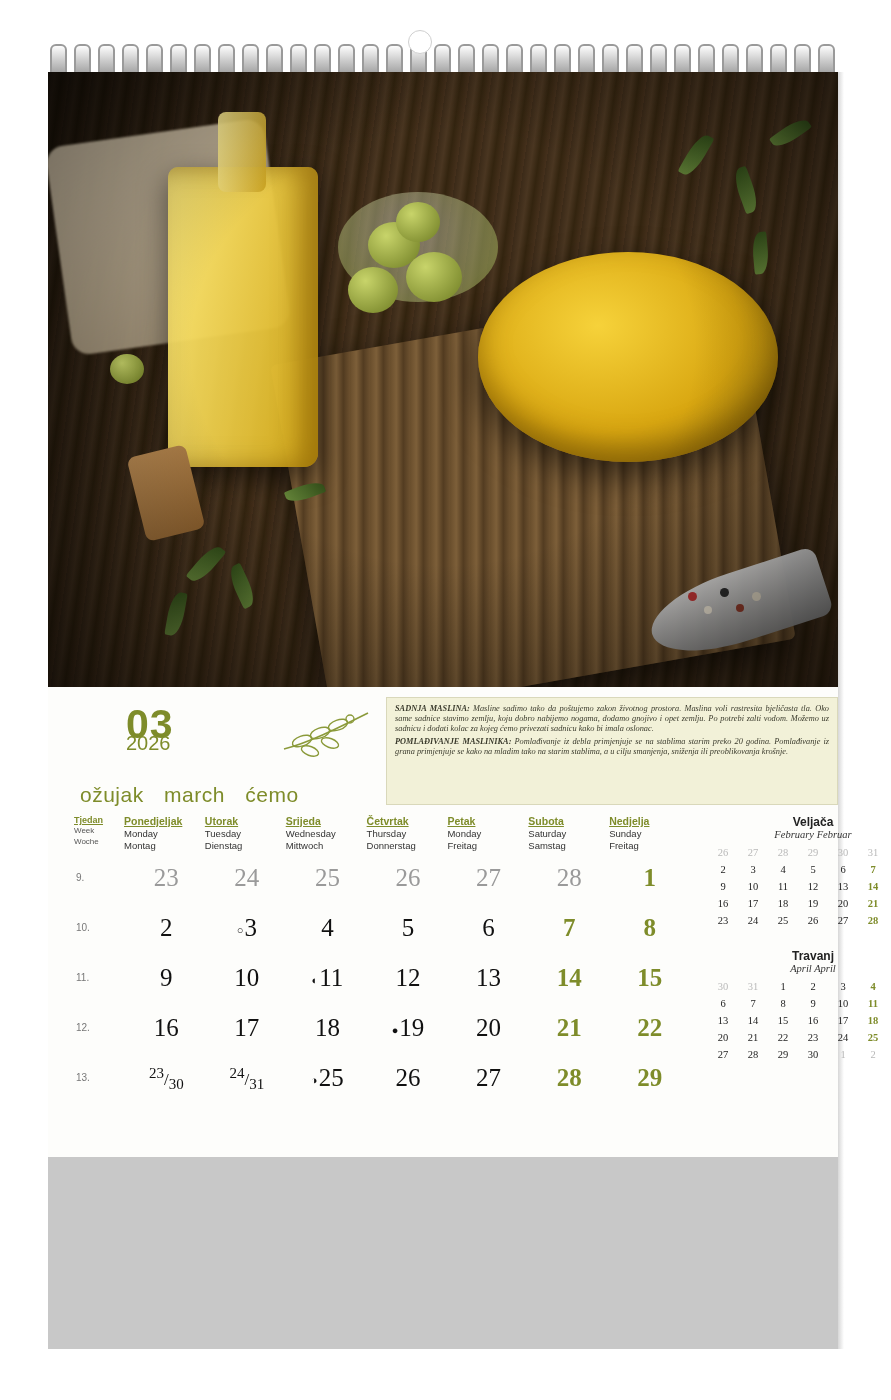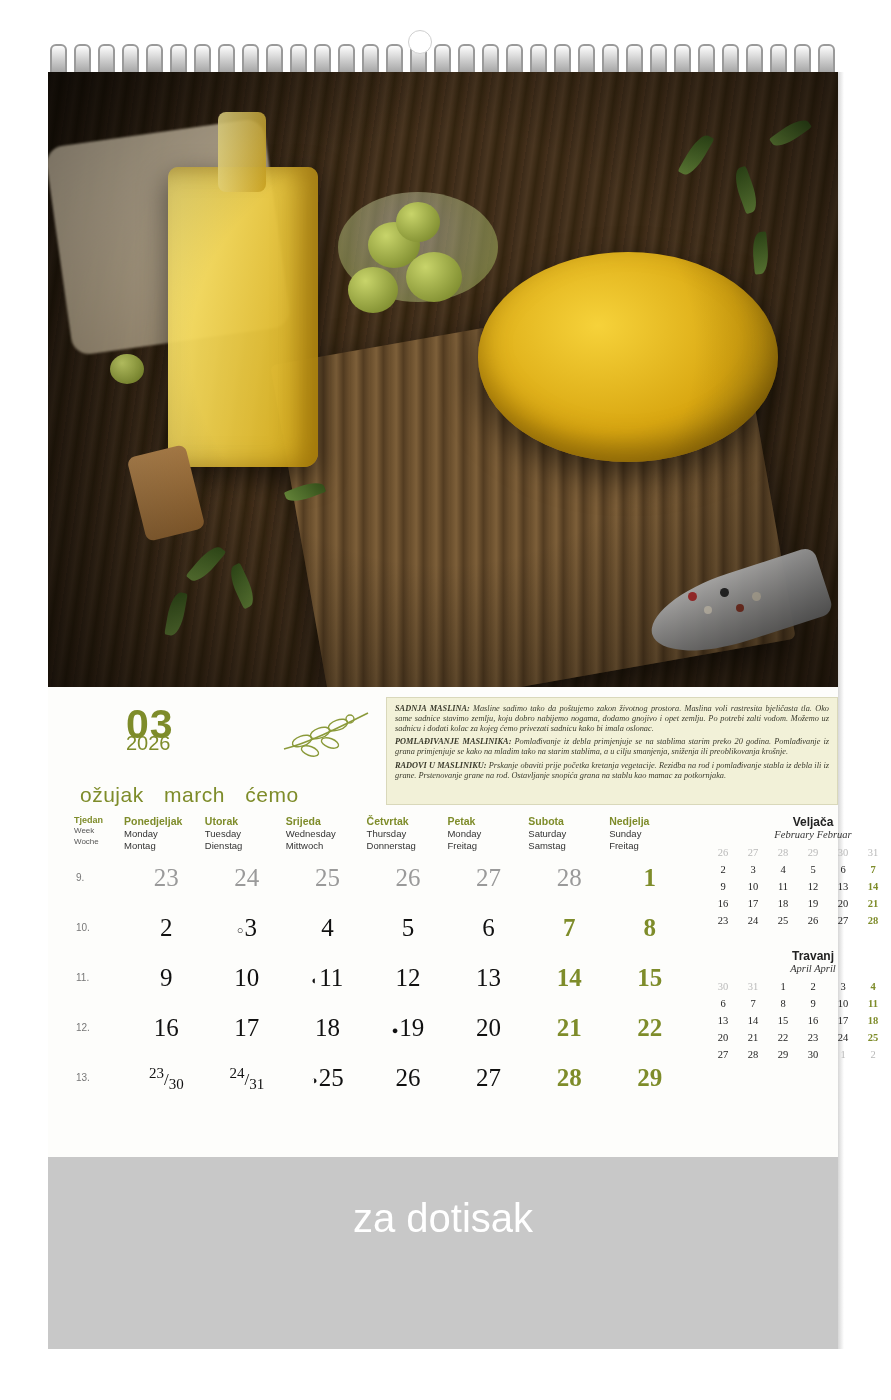--- a/index.html
+++ b/index.html
@@ -60,21 +60,21 @@
          border:1px solid #d9d8ba;padding:6px 8px;box-sizing:border-box;}
   .notes p{margin:0 0 3px 0;font-size:8.3px;line-height:1.22;color:#3a3a2c;font-style:italic;
            font-family:"Liberation Serif",serif;text-align:justify;}
   .notes b{font-style:italic;font-weight:700;}
 
   
   .grid{position:absolute;left:22px;top:128px;width:620px;}
   .hdr{display:flex;}
   .hcol{flex:1;}
   .hcol.first{flex:0 0 50px;text-align:left;padding-left:4px;}
-  .hcol .l1{font-size:10.5px;font-weight:700;color:#7e8c2a;line-height:1.25;}
+  .hcol .l1{font-size:10.5px;font-weight:700;color:#7e8c2a;line-height:1.25;text-decoration:underline;}
   .hcol .l2{font-size:9.5px;color:#333;line-height:1.3;}
   .hcol .l3{font-size:9.5px;color:#333;line-height:1.3;}
   .hcol.first .l1{font-size:9px;font-weight:700;color:#7e8c2a;}
   .hcol.first .l2,.hcol.first .l3{font-size:8px;color:#555;}
 
   .week{display:flex;align-items:center;height:50px;}
   .wk{flex:0 0 50px;font-size:10px;color:#777;text-align:left;padding-left:6px;}
   .day{flex:1;text-align:center;font-size:25px;color:#111;position:relative;
        font-family:"Liberation Serif",serif;}
   .day.dim{color:#9a9a9a;}
@@ -193,21 +193,20 @@
       <ellipse cx="40" cy="30" rx="10" ry="5" fill="none" stroke="#8b9a3a" stroke-width="1.4" transform="rotate(-20 40 30)"></ellipse>
       <ellipse cx="58" cy="22" rx="10" ry="5" fill="none" stroke="#8b9a3a" stroke-width="1.4" transform="rotate(-20 58 22)"></ellipse>
       <ellipse cx="30" cy="48" rx="9" ry="4.5" fill="none" stroke="#8b9a3a" stroke-width="1.4" transform="rotate(20 30 48)"></ellipse>
       <ellipse cx="50" cy="40" rx="9" ry="4.5" fill="none" stroke="#8b9a3a" stroke-width="1.4" transform="rotate(20 50 40)"></ellipse>
       <circle cx="70" cy="16" r="4" fill="none" stroke="#8b9a3a" stroke-width="1.4"></circle>
     </svg>
 
     <div class="notes" id="notes">
         <p><b>SADNJA MASLINA:</b> Masline sadimo tako da poštujemo zakon životnog prostora. Maslina voli rastresita bjeličasta tla. Oko same sadnice stavimo zemlju, koju dobro nabijemo nogama, dodamo gnojivo i opet zemlju. Po potrebi zalti vodom. Možemo uz sadnicu i dodati kolac za kojeg ćemo privezati sadnicu kako bi imala oslonac.</p>
         <p><b>POMLAĐIVANJE MASLINIKA:</b> Pomlađivanje iz debla primjenjuje se na stablima starim preko 20 godina. Pomlađivanje iz grana primjenjuje se kako na mladim tako na starim stablima, a u cilju smanjenja, sniženja ili preoblikovanja krošnje.</p>
-        <p><b>RADOVI U MASLINIKU:</b> Prskanje obaviti prije početka kretanja vegetacije. Rezidba na rod i pomlađivanje stabla iz debla ili iz grane. Prstenovanje grane na rod. Ostavljanje snopića grana na stablu kao mamac za potkornjaka.</p>
       </div>
 
     <div class="grid">
       <div class="hdr" id="hdr">
           <div class="hcol first">
             <div class="l1">Tjedan</div>
             <div class="l2">Week</div>
             <div class="l3">Woche</div>
           </div>
           <div class="hcol">
@@ -395,16 +394,15 @@
           <div class="mcell">30</div>
           <div class="mcell o">1</div>
           <div class="mcell o">2</div>
           <div class="mcell o">3</div>
         </div>
       </div>
   </div>
 
   <div class="footer">
     <div class="txt">
-      <div>za dotisak</div>
     </div>
   </div>
 </div>
 
 </body></html>

